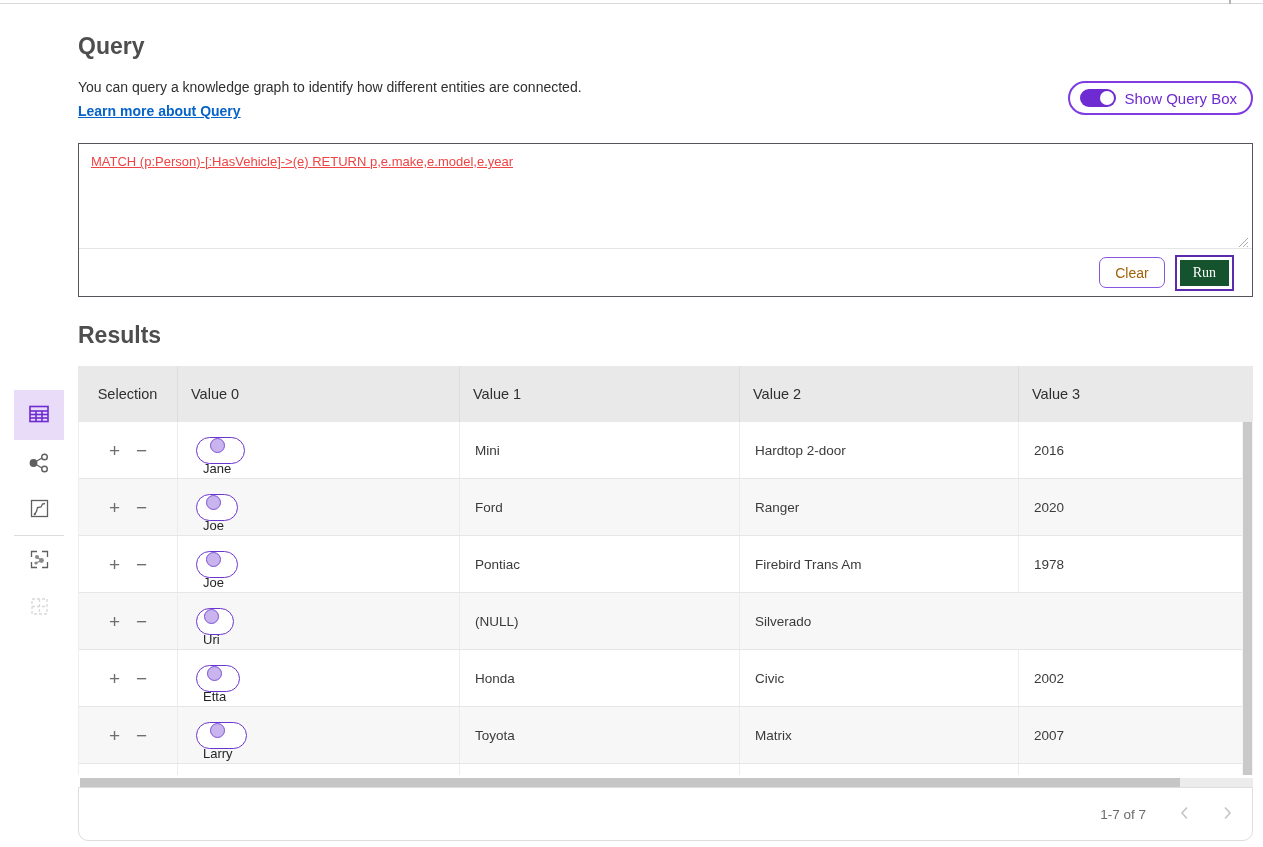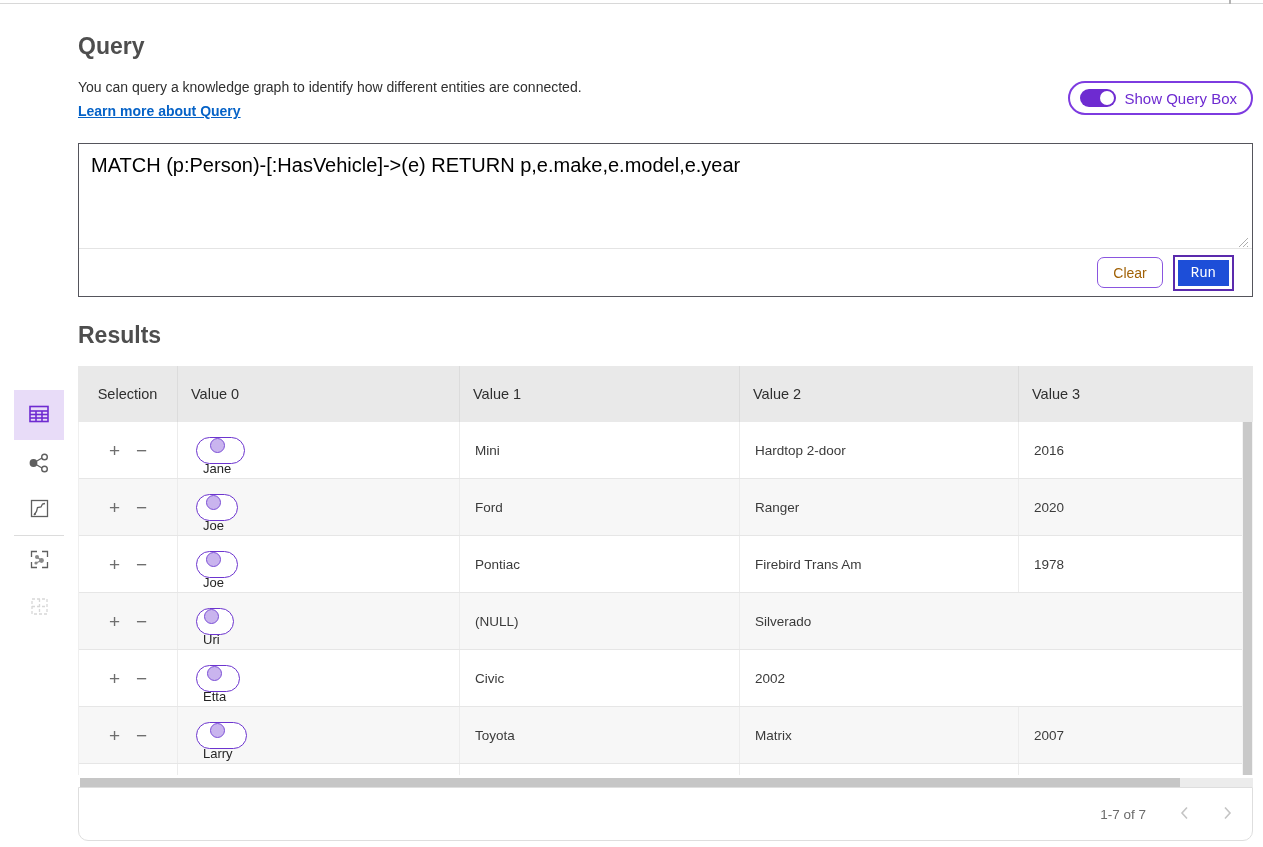--- a/index.html
+++ b/index.html
@@ -20,29 +20,29 @@
   .toggle-pill { position:absolute; top:81px; right:10px; height:34px; border:2px solid #7d3be0;
                  border-radius:18px; display:flex; align-items:center; gap:8px; padding:0 14px 0 10px;
                  background:#fff; cursor:pointer; }
   .switch { width:36px; height:18px; border-radius:9px; background:#6e2bd1; position:relative; flex:0 0 auto; }
   .switch-knob { position:absolute; right:2px; top:2px; width:14px; height:14px; border-radius:50%; background:#fff; }
   .toggle-label { color:#6e2bd1; font-size:15px; white-space:nowrap; }
 
   .query-box { position:absolute; left:78px; top:143px; width:1175px; height:154px;
                border:1px solid #55555c; background:#fff; }
   .query-textarea { display:block; width:100%; height:104px; border:none; outline:none; resize:none;
-                    padding:10px 12px; font-family:"Liberation Sans", sans-serif; font-size:20px;
-                    color:#000000; background:transparent; }
+                    padding:10px 12px; font-family:"Liberation Sans", sans-serif; font-size:13px;
+                    color:#ef4444; background:transparent;text-decoration:underline; }
   .resize-grip { position:absolute; right:3px; top:90px; opacity:.8; }
   .qbox-footer { position:absolute; left:0; right:0; bottom:0; height:48px; border-top:1px solid #e4e4e4;
                  display:flex; align-items:center; justify-content:flex-end; gap:12px; padding-right:20px; }
   .btn-clear { height:31px; padding:0 15px; background:#fff; border:1px solid #8a55df; color:#a16207;
                font-size:14px; font-family:inherit; border-radius:7px; cursor:pointer; }
-  .btn-run   { background:#1d4ed8; color:#fff; padding:5px 13px; border:3px solid #fff;
-               outline:2px solid #5b2aad; font-size:14px; font-family:Liberation Mono, monospace; cursor:pointer; }
+  .btn-run   { background:#14532d; color:#fff; padding:5px 13px; border:3px solid #fff;
+               outline:2px solid #5b2aad; font-size:14px; font-family:Liberation Serif, serif; cursor:pointer; }
 
   
   .results-title { position:absolute; left:78px; top:322px; font-size:23px; font-weight:bold; color:#4e4e4e; }
 
   .table { position:absolute; left:78px; top:366px; width:1175px; }
   .thead { display:grid; grid-template-columns:99px 282px 280px 279px 235px; height:56px; background:#e9e9e9; }
   .th { display:flex; align-items:center; padding-left:13px; font-size:14.5px; color:#2f2f2f; }
   .th + .th { border-left:1px solid #dcdcdc; }
   .th.sel { justify-content:center; padding-left:0; }
   .tbody { height:353px; overflow:hidden; border-left:1px solid #efefef; }
@@ -246,20 +246,21 @@
     <div class="td sel">
       <button class="sel-btn"><span>+</span></button>
       <button class="sel-btn"><span>−</span></button>
     </div>
     <div class="td pillcell">
       <span class="pill">
         <span class="pill-node"></span>
         <span class="pill-label">Etta</span>
       </span>
     </div>
+    <div class="td">Honda</div>
     <div class="td">Civic</div>
     <div class="td">2002</div>
   </div>
 
   <div class="tr alt">
     <div class="td sel">
       <button class="sel-btn"><span>+</span></button>
       <button class="sel-btn"><span>−</span></button>
     </div>
     <div class="td pillcell">

